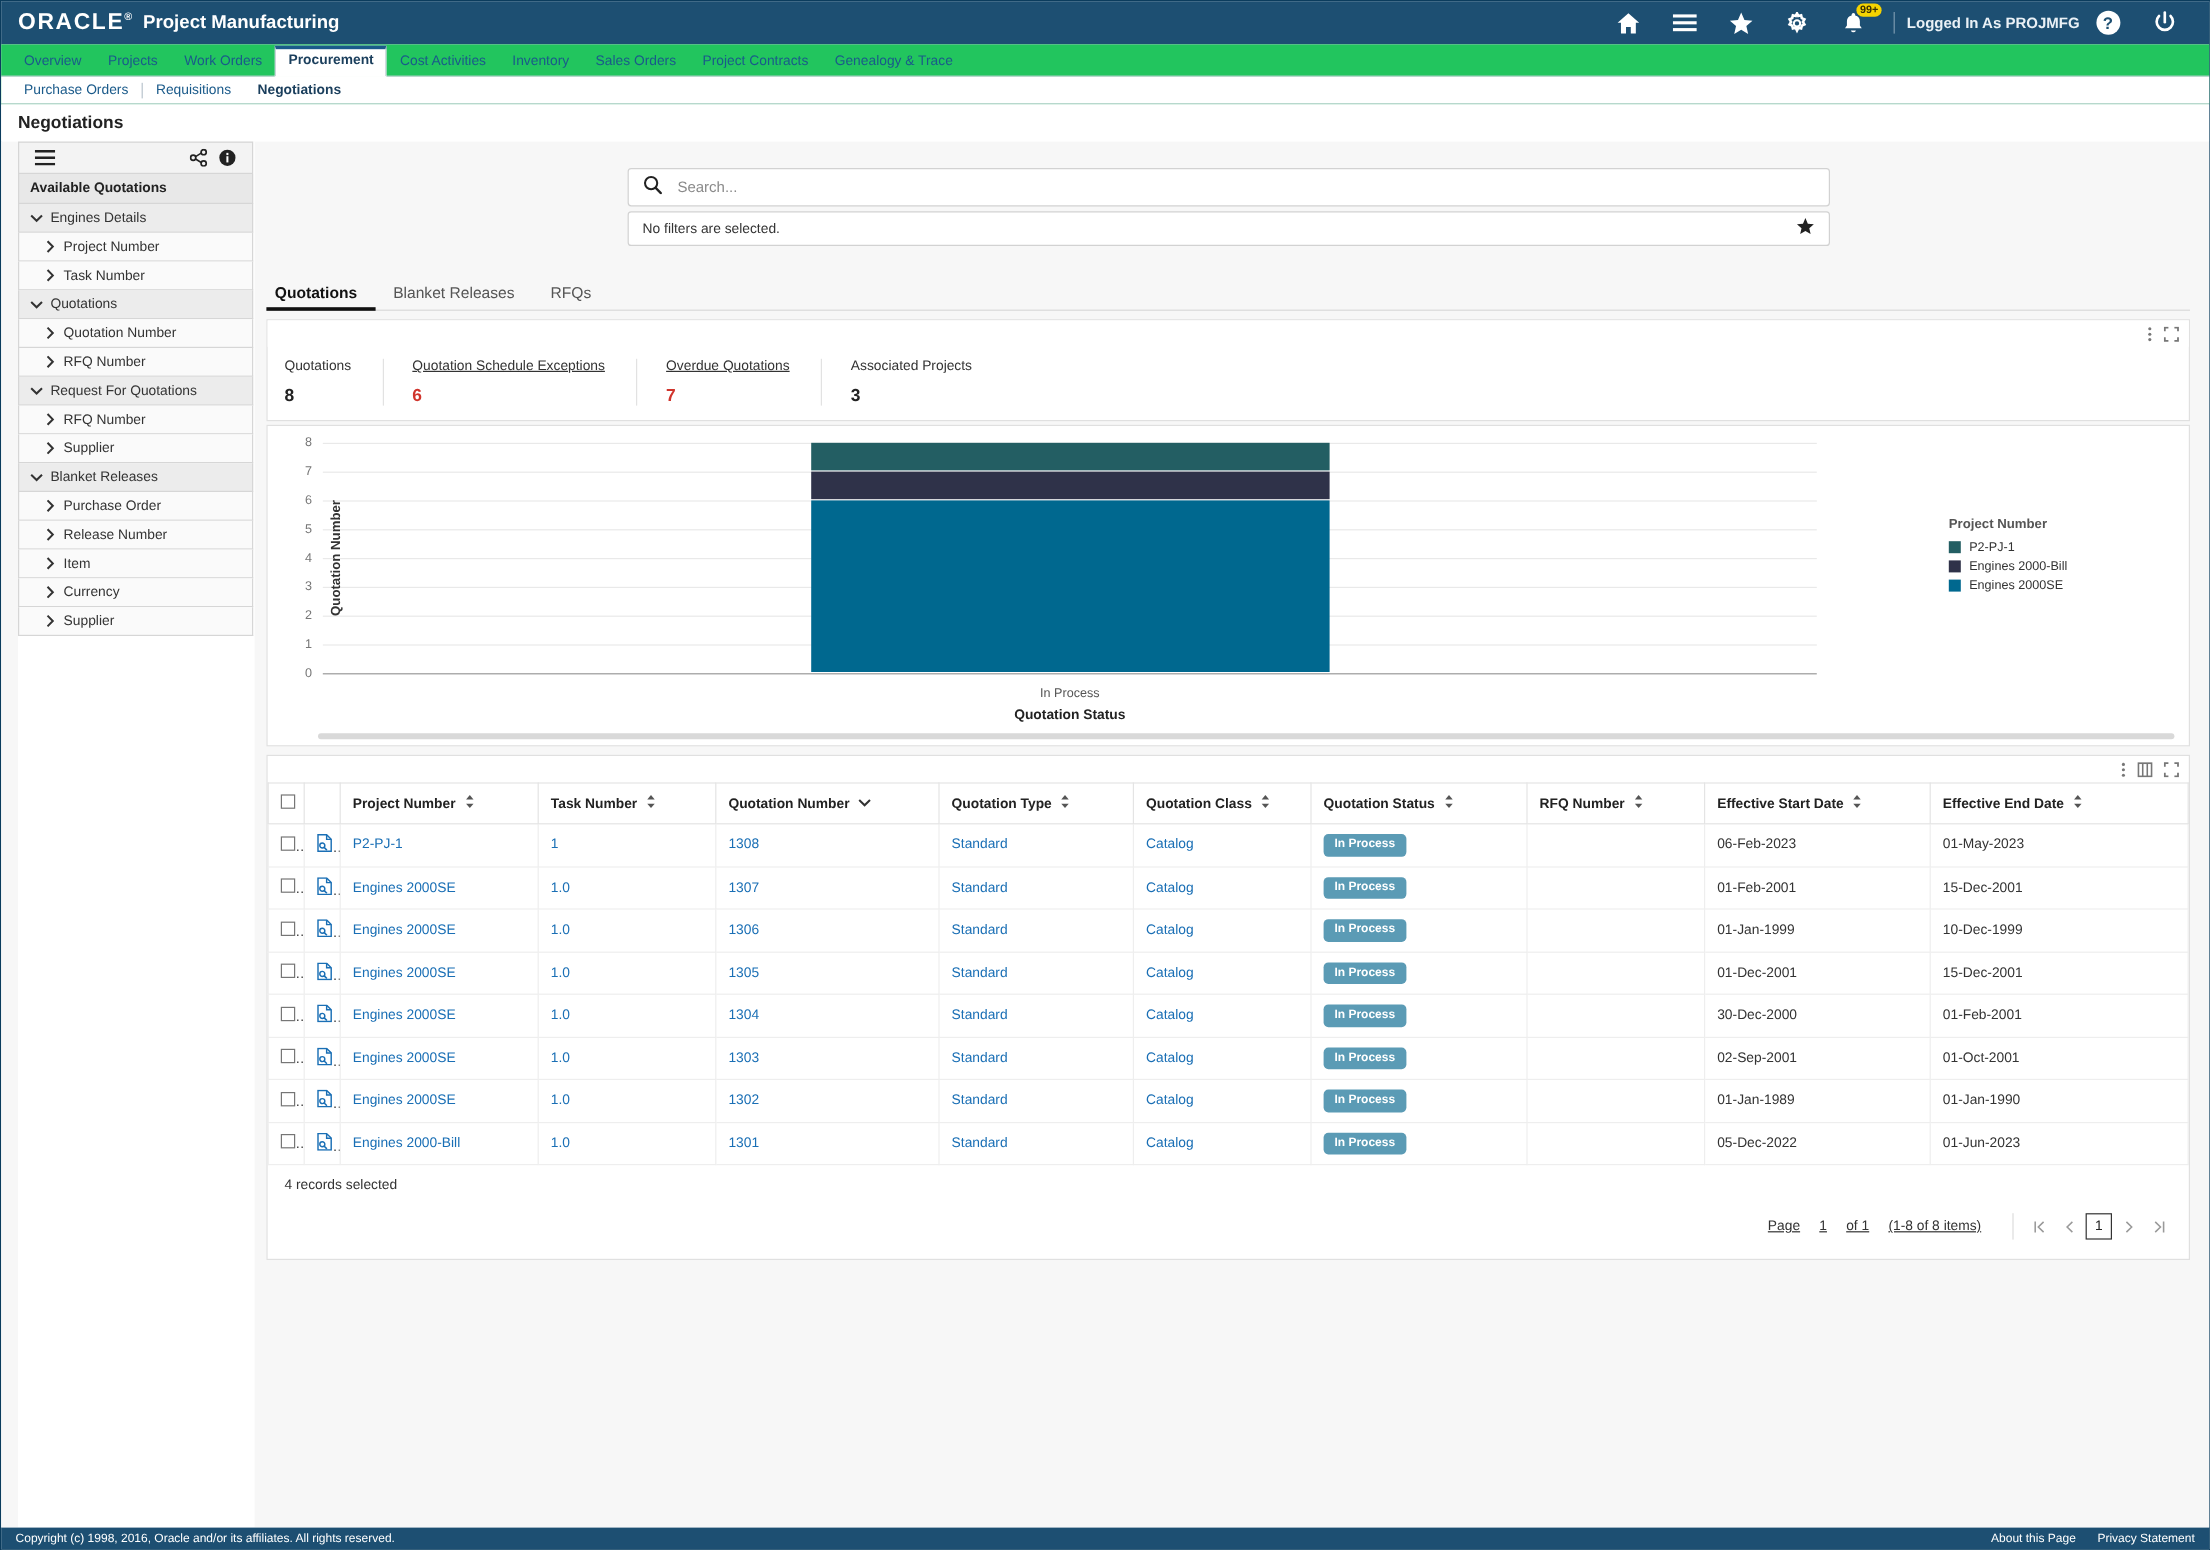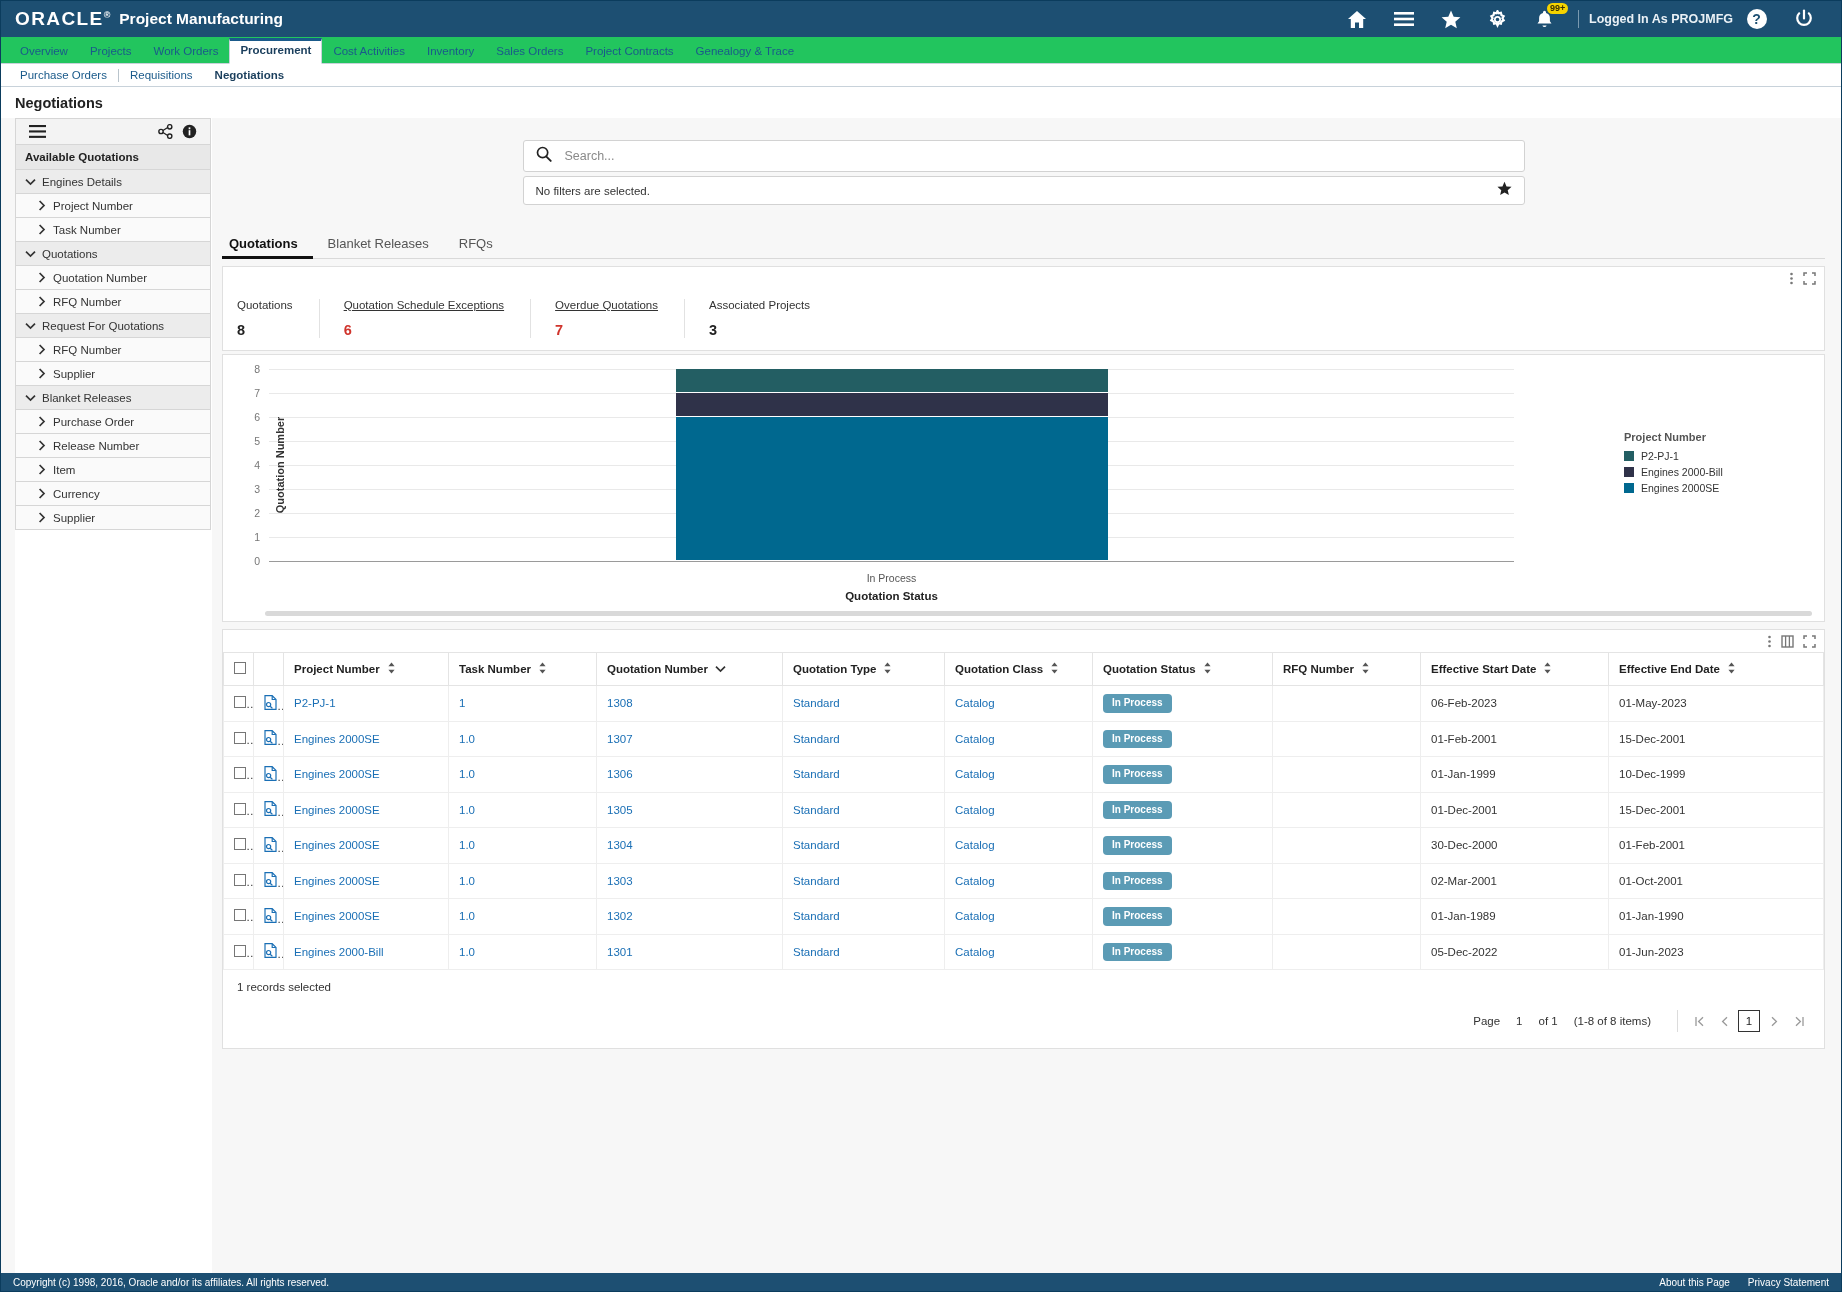--- a/index.html
+++ b/index.html
@@ -155,21 +155,21 @@
   table.grid td:first-child { border-left:1px solid #eeeeee; }
   .thcell { display:flex; align-items:center; gap:7px; }
   .cellink { color:#1a6fb5; cursor:pointer; }
   .cbx { width:12px; height:12px; border:1px solid #767676; background:#fff; display:inline-block; cursor:pointer; }
   .statusbadge {
     display:inline-block; background:#5b9bb5; color:#fff; font-size:10px; font-weight:700;
     border-radius:4px; padding:4px 9px; line-height:1.05;
   }
   .recsel { font-size:11.5px; color:#333; padding:11px 14px; }
   .pager { display:flex; align-items:center; justify-content:flex-end; padding:6px 14px 16px 0; gap:0; font-size:11.5px; color:#333; }
-  .pager .pg { margin-right:16px; }
+  .pager .pg { margin-right:16px;text-decoration:underline; }
   .pager .pnav { display:flex; align-items:center; border-left:1px solid #dcdcdc; padding-left:10px; margin-left:10px; gap:3px; }
   .pbtn { width:22px; height:22px; display:flex; align-items:center; justify-content:center; color:#9a9a9a; cursor:pointer; font-size:12px; }
   .pcur { width:22px; height:22px; border:1px solid #333; display:flex; align-items:center; justify-content:center; font-size:11.5px; color:#222; cursor:pointer; }
 
   
   .footer {
     height:18px; background:#1d4f72; color:#fff; display:flex; align-items:center;
     padding:0 12px; font-size:10px; flex:none;
   }
   .footer .sp { flex:1; }
@@ -737,21 +737,21 @@
                       <circle cx="4.6" cy="9.6" r="2.1" fill="none" stroke="#1a6fb5" stroke-width="1.2"></circle>
                       <path d="M6.2 11.2l2.2 2.2" stroke="#1a6fb5" stroke-width="1.3"></path>
                     </svg></span></td>
                 <td><span class="cellink">Engines 2000SE</span></td>
                 <td><span class="cellink">1.0</span></td>
                 <td><span class="cellink">1303</span></td>
                 <td><span class="cellink">Standard</span></td>
                 <td><span class="cellink">Catalog</span></td>
                 <td><span class="statusbadge">In Process</span></td>
                 <td></td>
-                <td>02-Mar-2001</td>
+                <td>02-Sep-2001</td>
                 <td>01-Oct-2001</td>
               </tr>
               <tr>
                 <td><span class="cbx"></span></td>
                 <td><span><svg width="13" height="15" viewBox="0 0 13 15">
                       <path d="M1 0.7h7.2L12 4.4V14.3H1z" fill="#fff" stroke="#1a6fb5" stroke-width="1.2"></path>
                       <path d="M8.2 0.9v3.6H11.8" fill="none" stroke="#1a6fb5" stroke-width="1.2"></path>
                       <circle cx="4.6" cy="9.6" r="2.1" fill="none" stroke="#1a6fb5" stroke-width="1.2"></circle>
                       <path d="M6.2 11.2l2.2 2.2" stroke="#1a6fb5" stroke-width="1.3"></path>
                     </svg></span></td>
@@ -779,21 +779,21 @@
                 <td><span class="cellink">Standard</span></td>
                 <td><span class="cellink">Catalog</span></td>
                 <td><span class="statusbadge">In Process</span></td>
                 <td></td>
                 <td>05-Dec-2022</td>
                 <td>01-Jun-2023</td>
               </tr>
             </tbody>
         </table>
 
-        <div class="recsel">1 records selected</div>
+        <div class="recsel">4 records selected</div>
         <div class="pager">
           <span class="pg">Page</span>
           <span class="pg">1</span>
           <span class="pg">of 1</span>
           <span class="pg">(1-8 of 8 items)</span>
           <span class="pnav">
             <span class="pbtn">
               <svg width="11" height="11" viewBox="0 0 11 11">
                   <path d="M2 1v9" stroke="#9a9a9a" stroke-width="1.3"></path>
                   <path d="M9 1.2L4.6 5.5 9 9.8" fill="none" stroke="#9a9a9a" stroke-width="1.3"></path>

